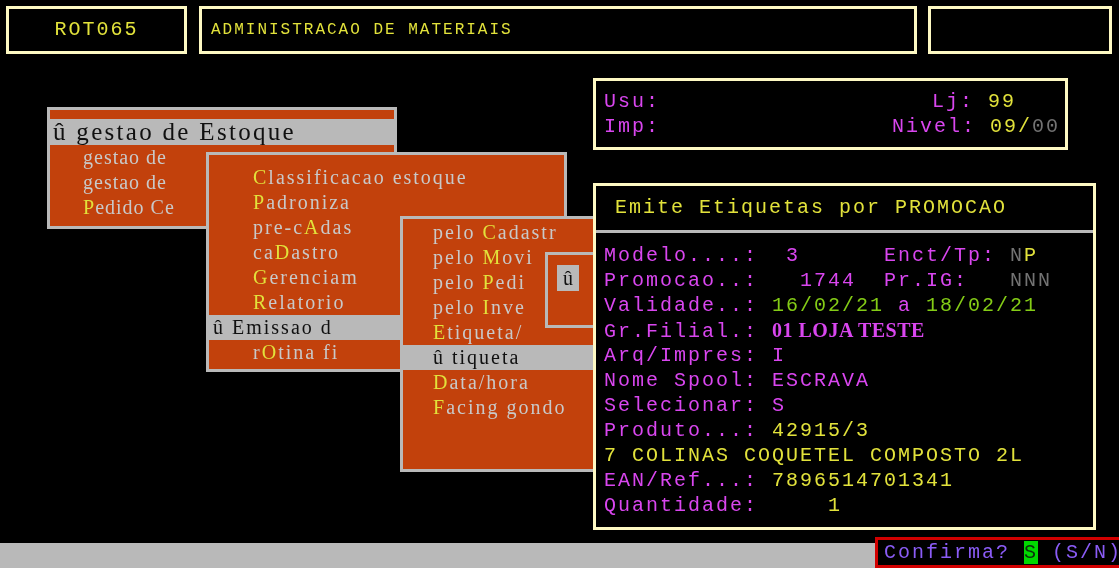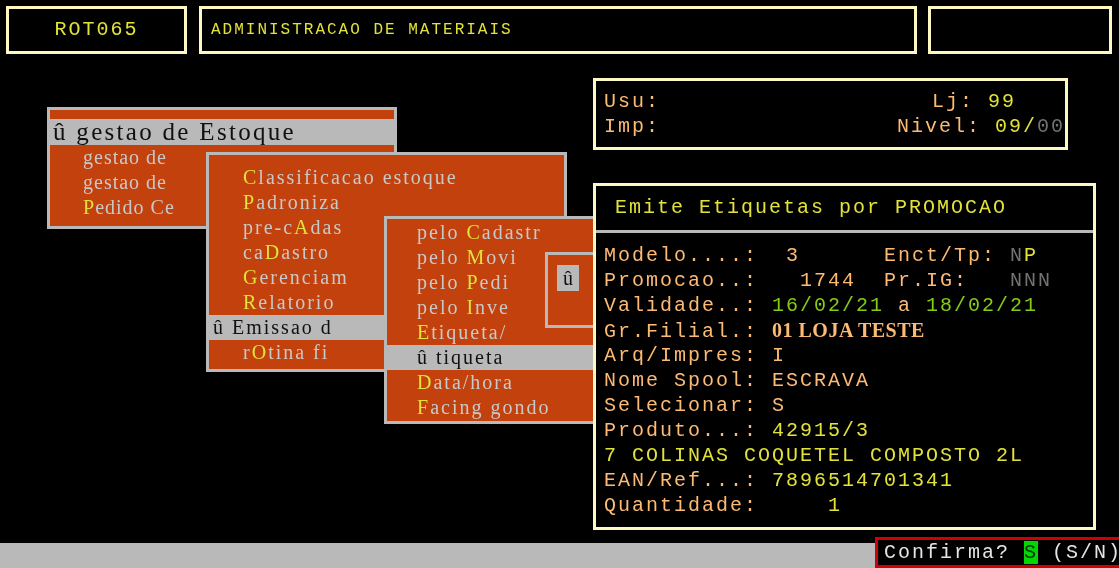--- a/index.html
+++ b/index.html
@@ -1,38 +1,38 @@
 <!DOCTYPE html>
 <html><head>
 <meta charset="utf-8">
 <style>
   html,body{margin:0;padding:0;}
   body{
     width:1119px;height:568px;background:#000;overflow:hidden;position:relative;
     font-family:"Liberation Mono",monospace;
   }
   .box{position:absolute;background:#000;border:3px solid #fef9c3;box-sizing:border-box;overflow:hidden;}
-  .w{color:#fdba74}.y{color:#e2e23b}.c{color:#84cc16}.m{color:#737373}.r{color:#e5e5e5}
+  .w{color:#d946ef}.y{color:#e2e23b}.c{color:#84cc16}.m{color:#737373}.r{color:#8b5cf6}
   .row{height:25px;line-height:25px;white-space:pre;font-size:20px;letter-spacing:2px;}
   
   #box-code{left:6px;top:6px;width:181px;height:48px;z-index:1;text-align:center;line-height:42px;font-size:20px;letter-spacing:2px;}
   #box-title{left:199px;top:6px;width:718px;height:48px;z-index:1;line-height:42px;font-size:16px;letter-spacing:2px;padding-left:9px;}
   #box-empty{left:928px;top:6px;width:184px;height:48px;z-index:1;}
   
   #session{left:593px;top:78px;width:475px;height:72px;z-index:6;padding-top:8px;}
   .srow{display:flex;justify-content:space-between;height:25px;line-height:25px;white-space:pre;font-size:20px;letter-spacing:2px;padding-left:8px;}
   .srow.r1{padding-right:49px;}
-  .srow.r2{}
+  .srow.r2{padding-right:5px;}
   
   .menu{position:absolute;background:#c2410c;border:3px solid #b9b9b9;box-sizing:border-box;overflow:hidden;font-family:Liberation Serif, serif;}
   #menu-estoque{left:47px;top:107px;width:350px;height:122px;z-index:2;padding-top:9px;}
   #menu-gestao{left:206px;top:152px;width:361px;height:220px;z-index:3;padding-top:10px;}
-  #menu-emissao{left:384px;top:216px;width:212px;height:208px;z-index:4;padding-top:1px;}
+  #menu-emissao{left:400px;top:216px;width:212px;height:256px;z-index:4;padding-top:1px;}
   #minibox{left:545px;top:252px;width:52px;height:76px;z-index:5;}
-  .mi{height:25px;line-height:25px;white-space:pre;color:#c9c9c9;padding-left:34px;font-size:20px;letter-spacing:2px;}
+  .mi{height:25px;line-height:25px;white-space:pre;color:#c9c9c9;padding-left:44px;font-size:20px;letter-spacing:2px;}
   .mi .hk{color:#e2e23b;}
   .mi.sel{padding-left:4px;background:#b9b9b9;color:#101010;}
   .mi.sel .hk{color:#101010;}
   #menu-estoque .mi{padding-left:33px;letter-spacing:1px;}
   #menu-estoque .mi.sel{padding-left:3px;font-size:25px;letter-spacing:2.3px;height:26px;line-height:26px;}
   #menu-emissao .mi{padding-left:30px;}
   .sel-cell{margin:10px 0 0 9px;width:22px;height:26px;line-height:26px;text-align:center;background:#b9b9b9;color:#101010;font-size:20px;}
   
   #panel{left:593px;top:183px;width:503px;height:347px;z-index:6;text-decoration:underline;}
   #panel-title{height:44px;line-height:44px;border-bottom:3px solid #b9b9b9;padding-left:19px;font-size:20px;letter-spacing:2px;}

